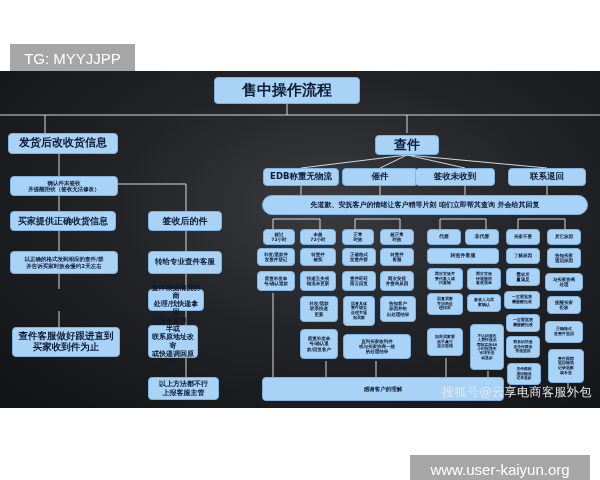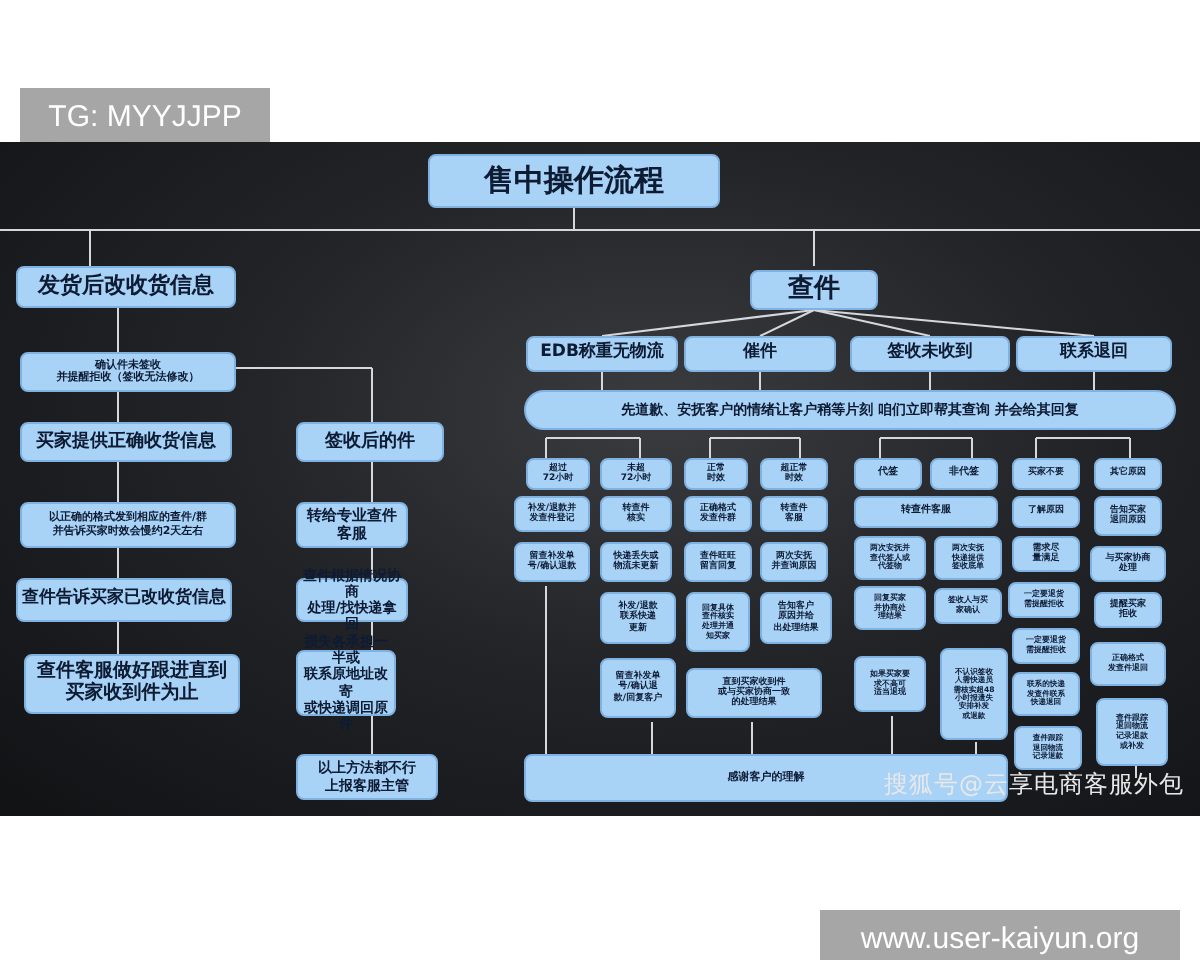--- a/index.html
+++ b/index.html
@@ -74,38 +74,37 @@
   </svg>
 
   <div class="node" style="left:214px;top:6px;width:146px;height:27px;font-size:15px;">售中操作流程</div>
 
   <div class="node" style="left:8px;top:62px;width:110px;height:21px;font-size:11px;">发货后改收货信息</div>
   <div class="node" style="left:10px;top:105px;width:108px;height:20px;font-size:5.5px;white-space:pre-line;">确认件未签收
 并提醒拒收（签收无法修改）</div>
   <div class="node" style="left:10px;top:140px;width:106px;height:20px;font-size:9px;">买家提供正确收货信息</div>
   <div class="node" style="left:10px;top:180px;width:108px;height:23px;font-size:5.5px;white-space:pre-line;">以正确的格式发到相应的查件/群
 并告诉买家时效会慢约2天左右</div>
-  <div class="node" style="left:8px;top:218px;width:108px;height:22px;font-size:8.5px;">查件告诉买家已改收货信息</div>
   <div class="node" style="left:12px;top:256px;width:108px;height:30px;font-size:9.5px;white-space:pre-line;">查件客服做好跟进直到
 买家收到件为止</div>
 
   <div class="node" style="left:148px;top:140px;width:74px;height:20px;font-size:9px;">签收后的件</div>
-  <div class="node" style="left:148px;top:180px;width:56px;height:23px;font-size:7.5px;">转给专业查件客服</div>
+  <div class="node" style="left:148px;top:180px;width:74px;height:23px;font-size:7.5px;">转给专业查件客服</div>
   <div class="node" style="left:148px;top:218px;width:56px;height:22px;font-size:7px;white-space:pre-line;">查件根据情况协商
 处理/找快递拿回</div>
   <div class="node" style="left:148px;top:254px;width:50px;height:33px;font-size:7px;white-space:pre-line;">损失各承担一半或
 联系原地址改寄
 或快递调回原件</div>
   <div class="node" style="left:148px;top:306px;width:71px;height:23px;font-size:7px;white-space:pre-line;">以上方法都不行
 上报客服主管</div>
 
   <div class="node" style="left:375px;top:64px;width:64px;height:20px;font-size:13px;">查件</div>
   <div class="node" style="left:263px;top:97px;width:76px;height:18px;font-size:8.5px;">EDB称重无物流</div>
   <div class="node" style="left:342px;top:97px;width:76px;height:18px;font-size:8.5px;">催件</div>
-  <div class="node" style="left:425px;top:97px;width:80px;height:18px;font-size:8.5px;">签收未收到</div>
+  <div class="node" style="left:415px;top:97px;width:80px;height:18px;font-size:8.5px;">签收未收到</div>
   <div class="node" style="left:508px;top:97px;width:78px;height:18px;font-size:8.5px;">联系退回</div>
   <div class="node" style="left:262px;top:124px;width:326px;height:20px;font-size:7px;border-radius:10px;">先道歉、安抚客户的情绪让客户稍等片刻 咱们立即帮其查询 并会给其回复</div>
 
   <div class="node" style="left:263px;top:158px;width:32px;height:16px;font-size:4.5px;white-space:pre-line;">超过
 72小时</div>
   <div class="node" style="left:300px;top:158px;width:36px;height:16px;font-size:4.5px;white-space:pre-line;">未超
 72小时</div>
   <div class="node" style="left:257px;top:177px;width:38px;height:18px;font-size:4.5px;white-space:pre-line;">补发/退款并
 发查件登记</div>
   <div class="node" style="left:300px;top:177px;width:36px;height:18px;font-size:4.5px;white-space:pre-line;">转查件

